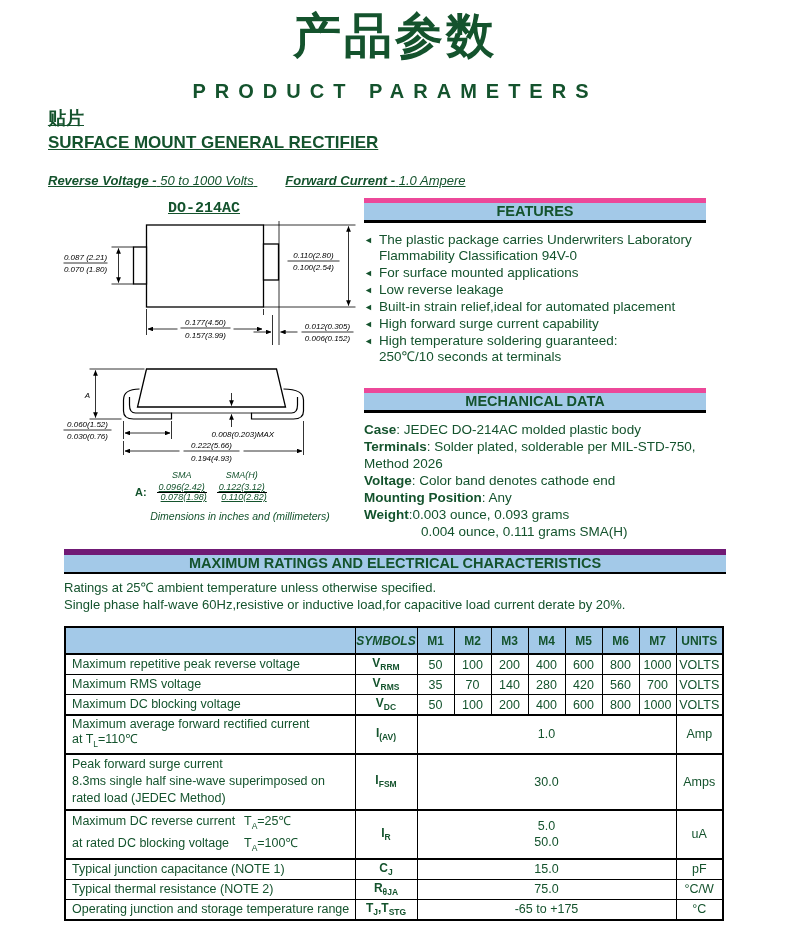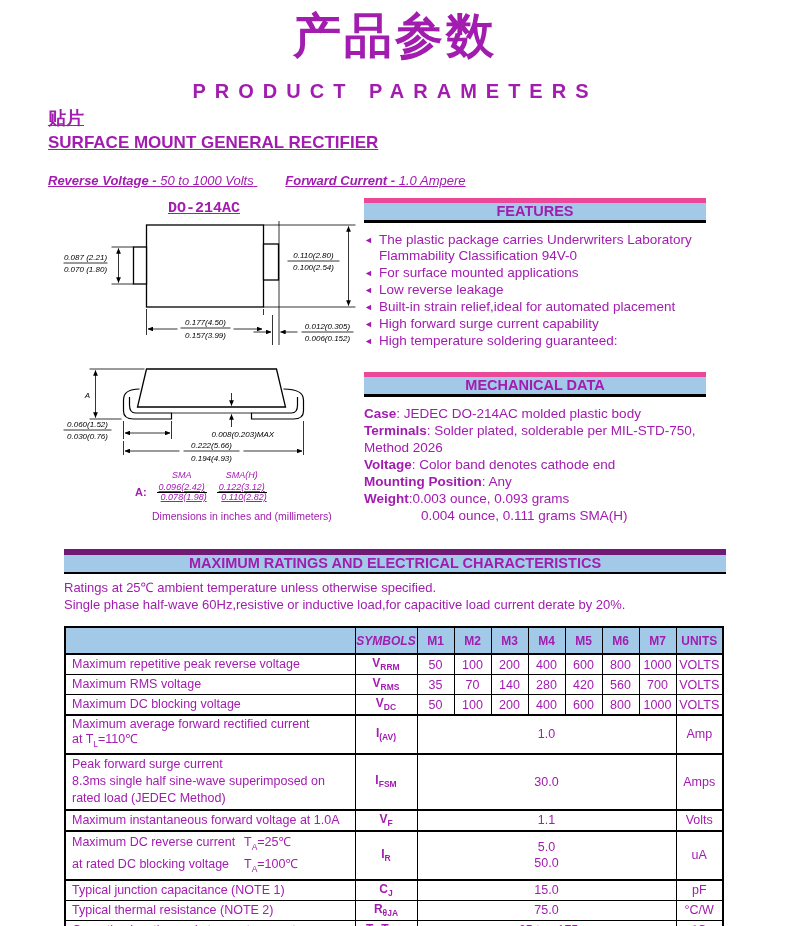--- a/index.html
+++ b/index.html
@@ -1,16 +1,16 @@
 <!DOCTYPE html>
 <html><head>
 <meta charset="utf-8">
 <style>
   html,body{margin:0;padding:0;background:#fff;}
-  .page{position:relative;width:790px;height:926px;background:#fff;color:#a21caf;
+  .page{position:relative;width:790px;height:926px;background:#fff;color:#14532d;
         font-family:"Liberation Sans",sans-serif;overflow:hidden;border-radius:16px;}
   
   .title-cn{position:absolute;top:4px;left:0;width:100%;text-align:center;
             font-size:48px;font-weight:900;letter-spacing:3px;}
   .title-en{position:absolute;top:80px;left:0;width:100%;text-align:center;
             font-size:20px;font-weight:600;letter-spacing:9px;}
   .intro{position:absolute;left:48px;top:106px;text-decoration:underline;}
   .cat{font-size:18px;font-weight:600;}
   .prod{font-size:17px;font-weight:bold;margin-top:3px;}
   .specline{font-size:13px;font-style:italic;margin-top:20px;}
@@ -22,21 +22,21 @@
   svg{display:block;}
   svg text{font-size:8px;font-style:italic;fill:#000;font-family:"Liberation Sans",sans-serif;}
   .shape{fill:#fff;stroke:#000;stroke-width:1.3;}
   .lead{fill:none;stroke:#000;stroke-width:1.2;}
   .dline{stroke:#000;stroke-width:0.8;fill:none;}
   .a-table{margin-left:70px;margin-top:2px;font-size:9px;font-style:italic;border-collapse:collapse;}
   .a-table td{padding:1px 5px;text-align:center;}
   .alabel{font-weight:bold;font-size:11px;font-style:normal;}
   .frac{display:inline-block;text-align:right;text-decoration:underline;}
   .frac .ft{border-bottom:1px solid #000;padding:0 2px;}
-  .dim-caption{margin-left:92px;margin-top:7px;font-size:10.5px;}
+  .dim-caption{margin-left:52px;margin-top:7px;font-size:10.5px;font-style:italic;text-align:center;}
   
   .right-col{position:absolute;left:364px;top:198px;width:342px;}
   .sec-bar{background:#a3c9e8;border-top:5px solid #ec4899;border-bottom:3px solid #000;
            text-align:center;font-weight:bold;font-size:14.5px;height:17px;line-height:17px;}
   .features-list{list-style:none;margin:9px 0 0;padding:0;font-size:13.5px;line-height:16px;}
   .features-list li{display:flex;margin-top:1px;}
   .arr{font-size:9px;line-height:16px;margin-right:6px;}
   .mech-wrap{margin-top:23px;}
   .mech-lines{margin-top:8px;font-size:13.5px;line-height:17px;}
   .mech-lines b{font-weight:bold;}
@@ -219,20 +219,21 @@
       <li>
         <span class="arr">◄</span>
         <div>
           <div>High forward surge current capability</div>
         </div>
       </li>
       <li>
         <span class="arr">◄</span>
         <div>
           <div>High temperature soldering guaranteed:</div>
+          <div>250℃/10 seconds at terminals</div>
         </div>
       </li>
     </ul>
 
     <div class="mech-wrap">
       <div class="sec-bar">MECHANICAL DATA</div>
       <div class="mech-lines">
         <div><b>Case</b><span>: JEDEC DO-214AC molded plastic body</span></div>
         <div><b>Terminals</b><span>: Solder plated, solderable per MIL-STD-750,</span></div>
         <div><b></b><span>Method 2026</span></div>
@@ -329,26 +330,20 @@
         <td class="p" style="height:52px;line-height:17px">
           <div>Peak forward surge current</div>
           <div>8.3ms single half sine-wave superimposed on</div>
           <div>rated load (JEDEC Method)</div>
         </td>
         <td class="s"><span class="sym"><span>I</span><sub>FSM</sub></span></td>
         <td class="v" colspan="7">30.0</td>
         <td class="u">Amps</td>
       </tr>
 
-      <tr class="rshort tsep">
-        <td class="p">Maximum instantaneous forward voltage at 1.0A</td>
-        <td class="s"><span class="sym"><span>V</span><sub>F</sub></span></td>
-        <td class="v" colspan="7">1.1</td>
-        <td class="u">Volts</td>
-      </tr>
 
       <tr class="tsep">
         <td class="p" style="height:40px;line-height:18px">
           <div><span class="pcol">Maximum DC reverse current</span><span><span>T</span><sub>A</sub><span>=25℃</span></span></div>
           <div><span class="pcol">at rated DC blocking voltage</span><span><span>T</span><sub>A</sub><span>=100℃</span></span></div>
         </td>
         <td class="s"><span class="sym"><span>I</span><sub>R</sub></span></td>
         <td class="v" colspan="7">
           <div class="vline">5.0</div>
           <div class="vline">50.0</div>

